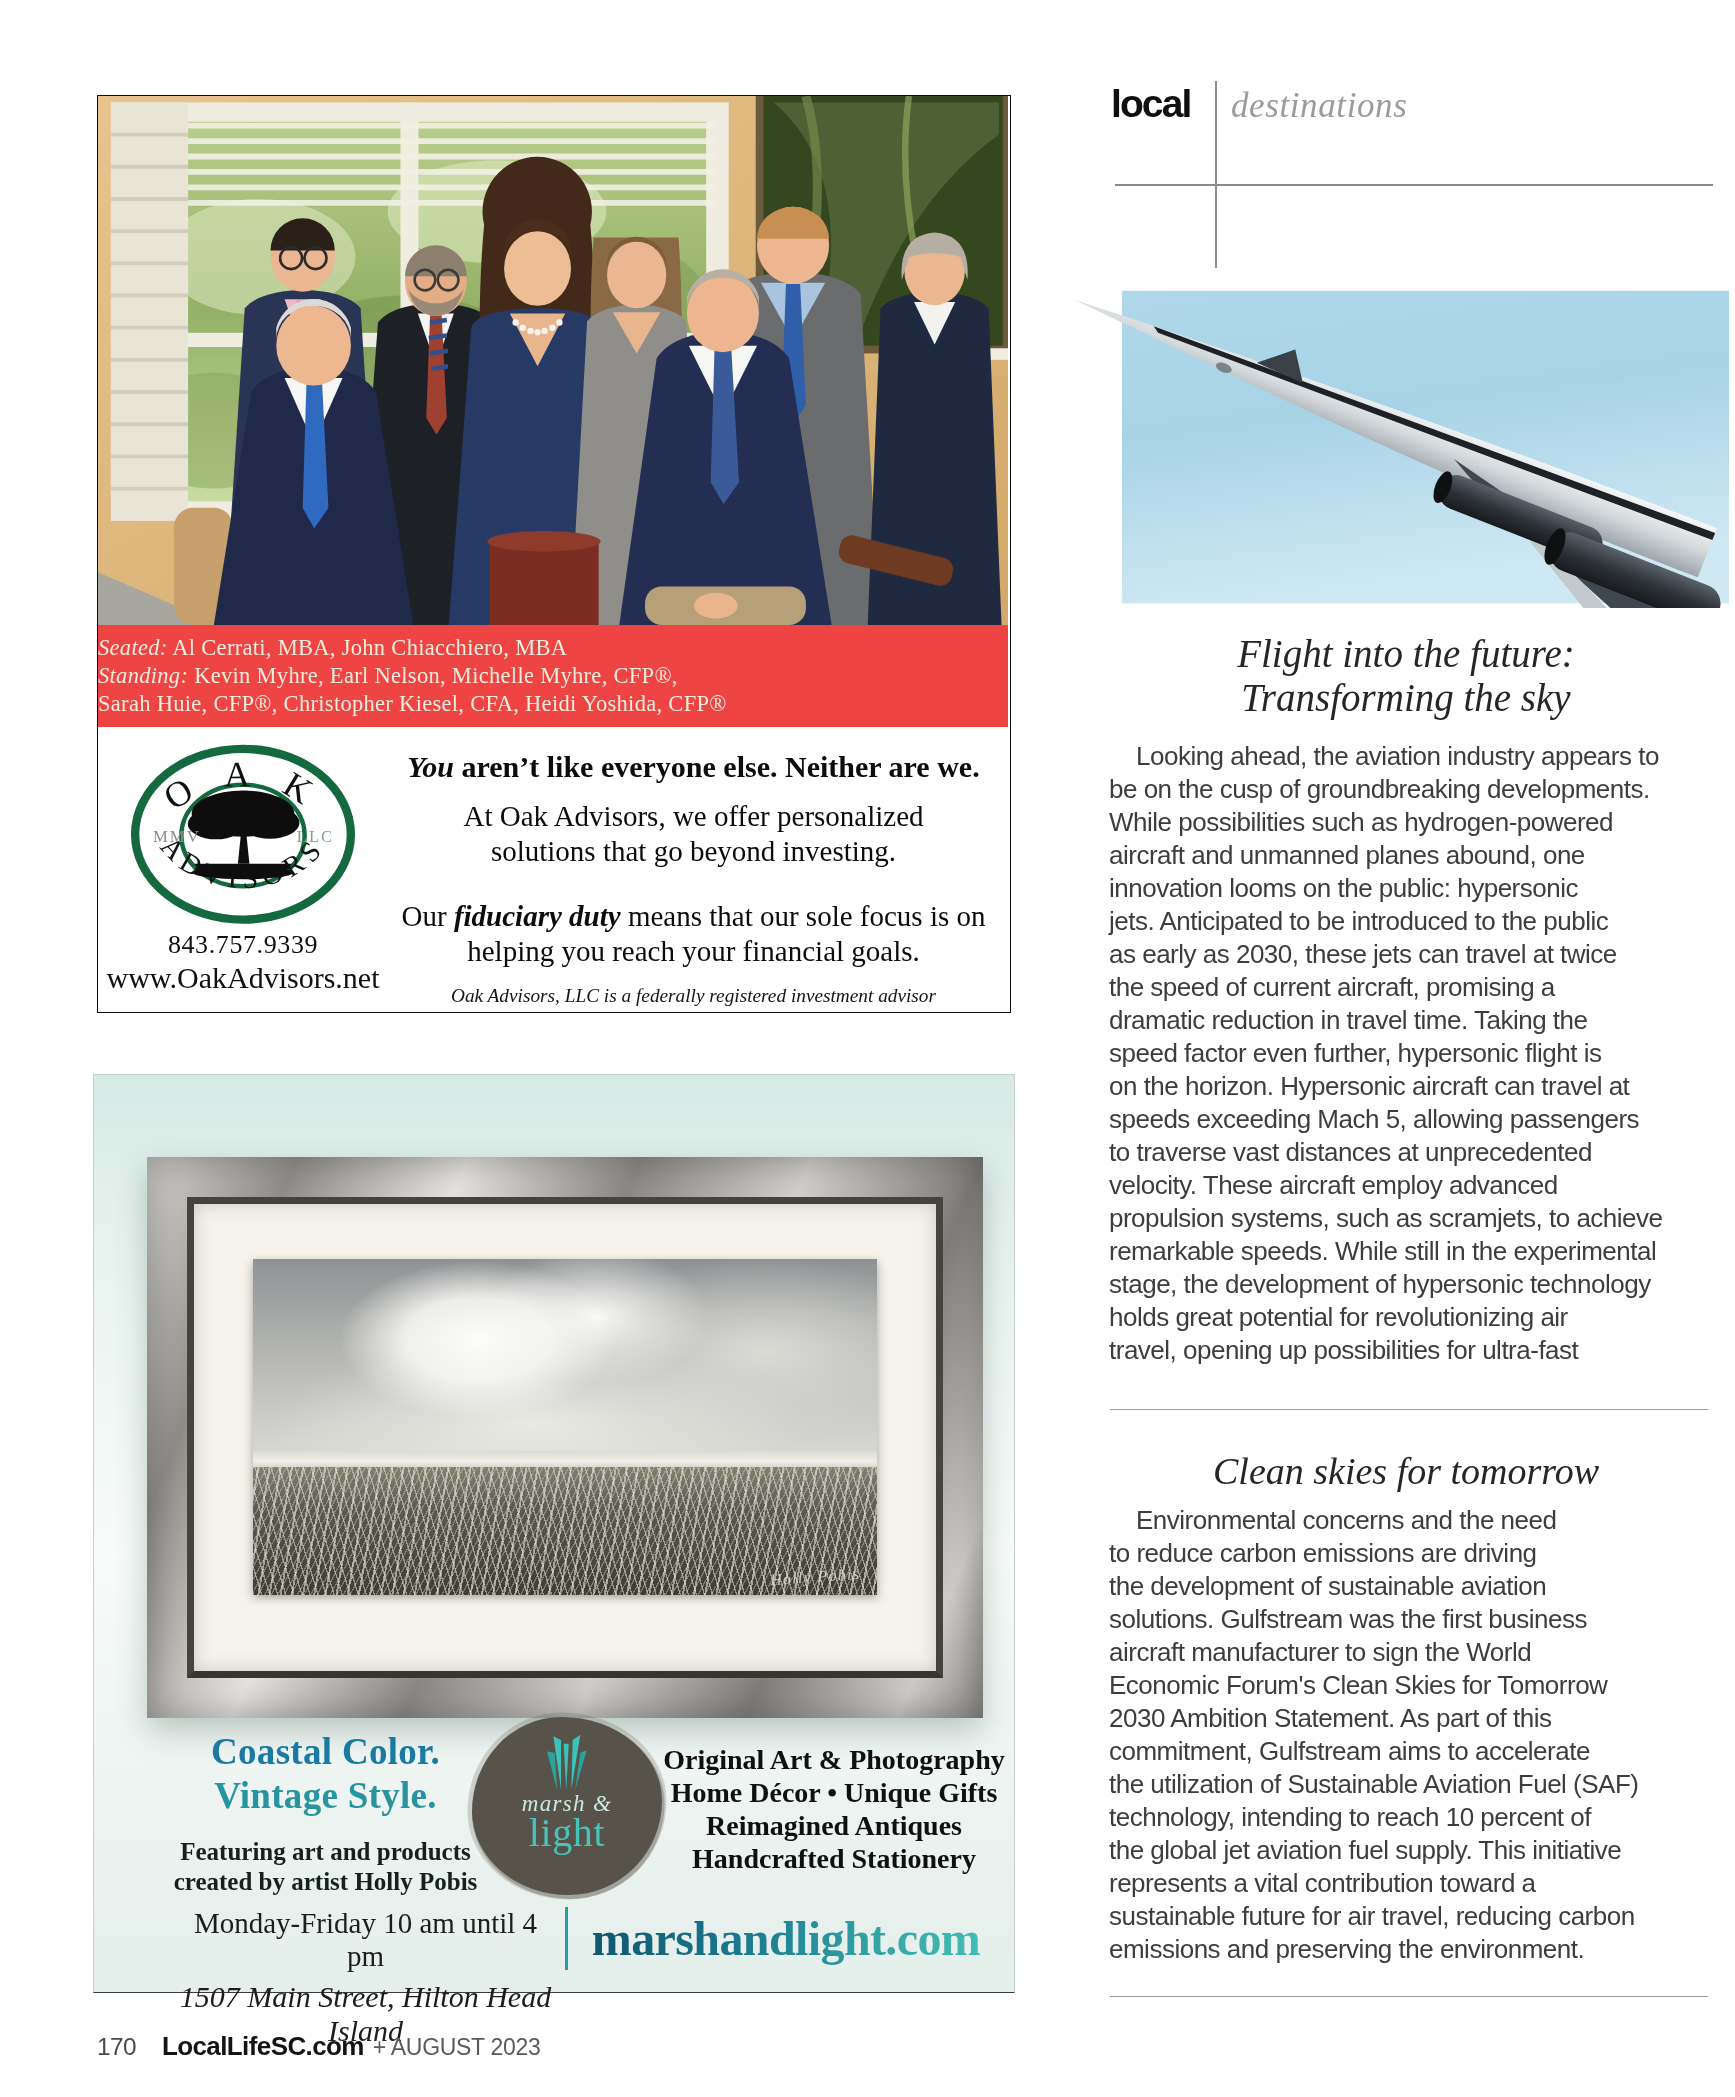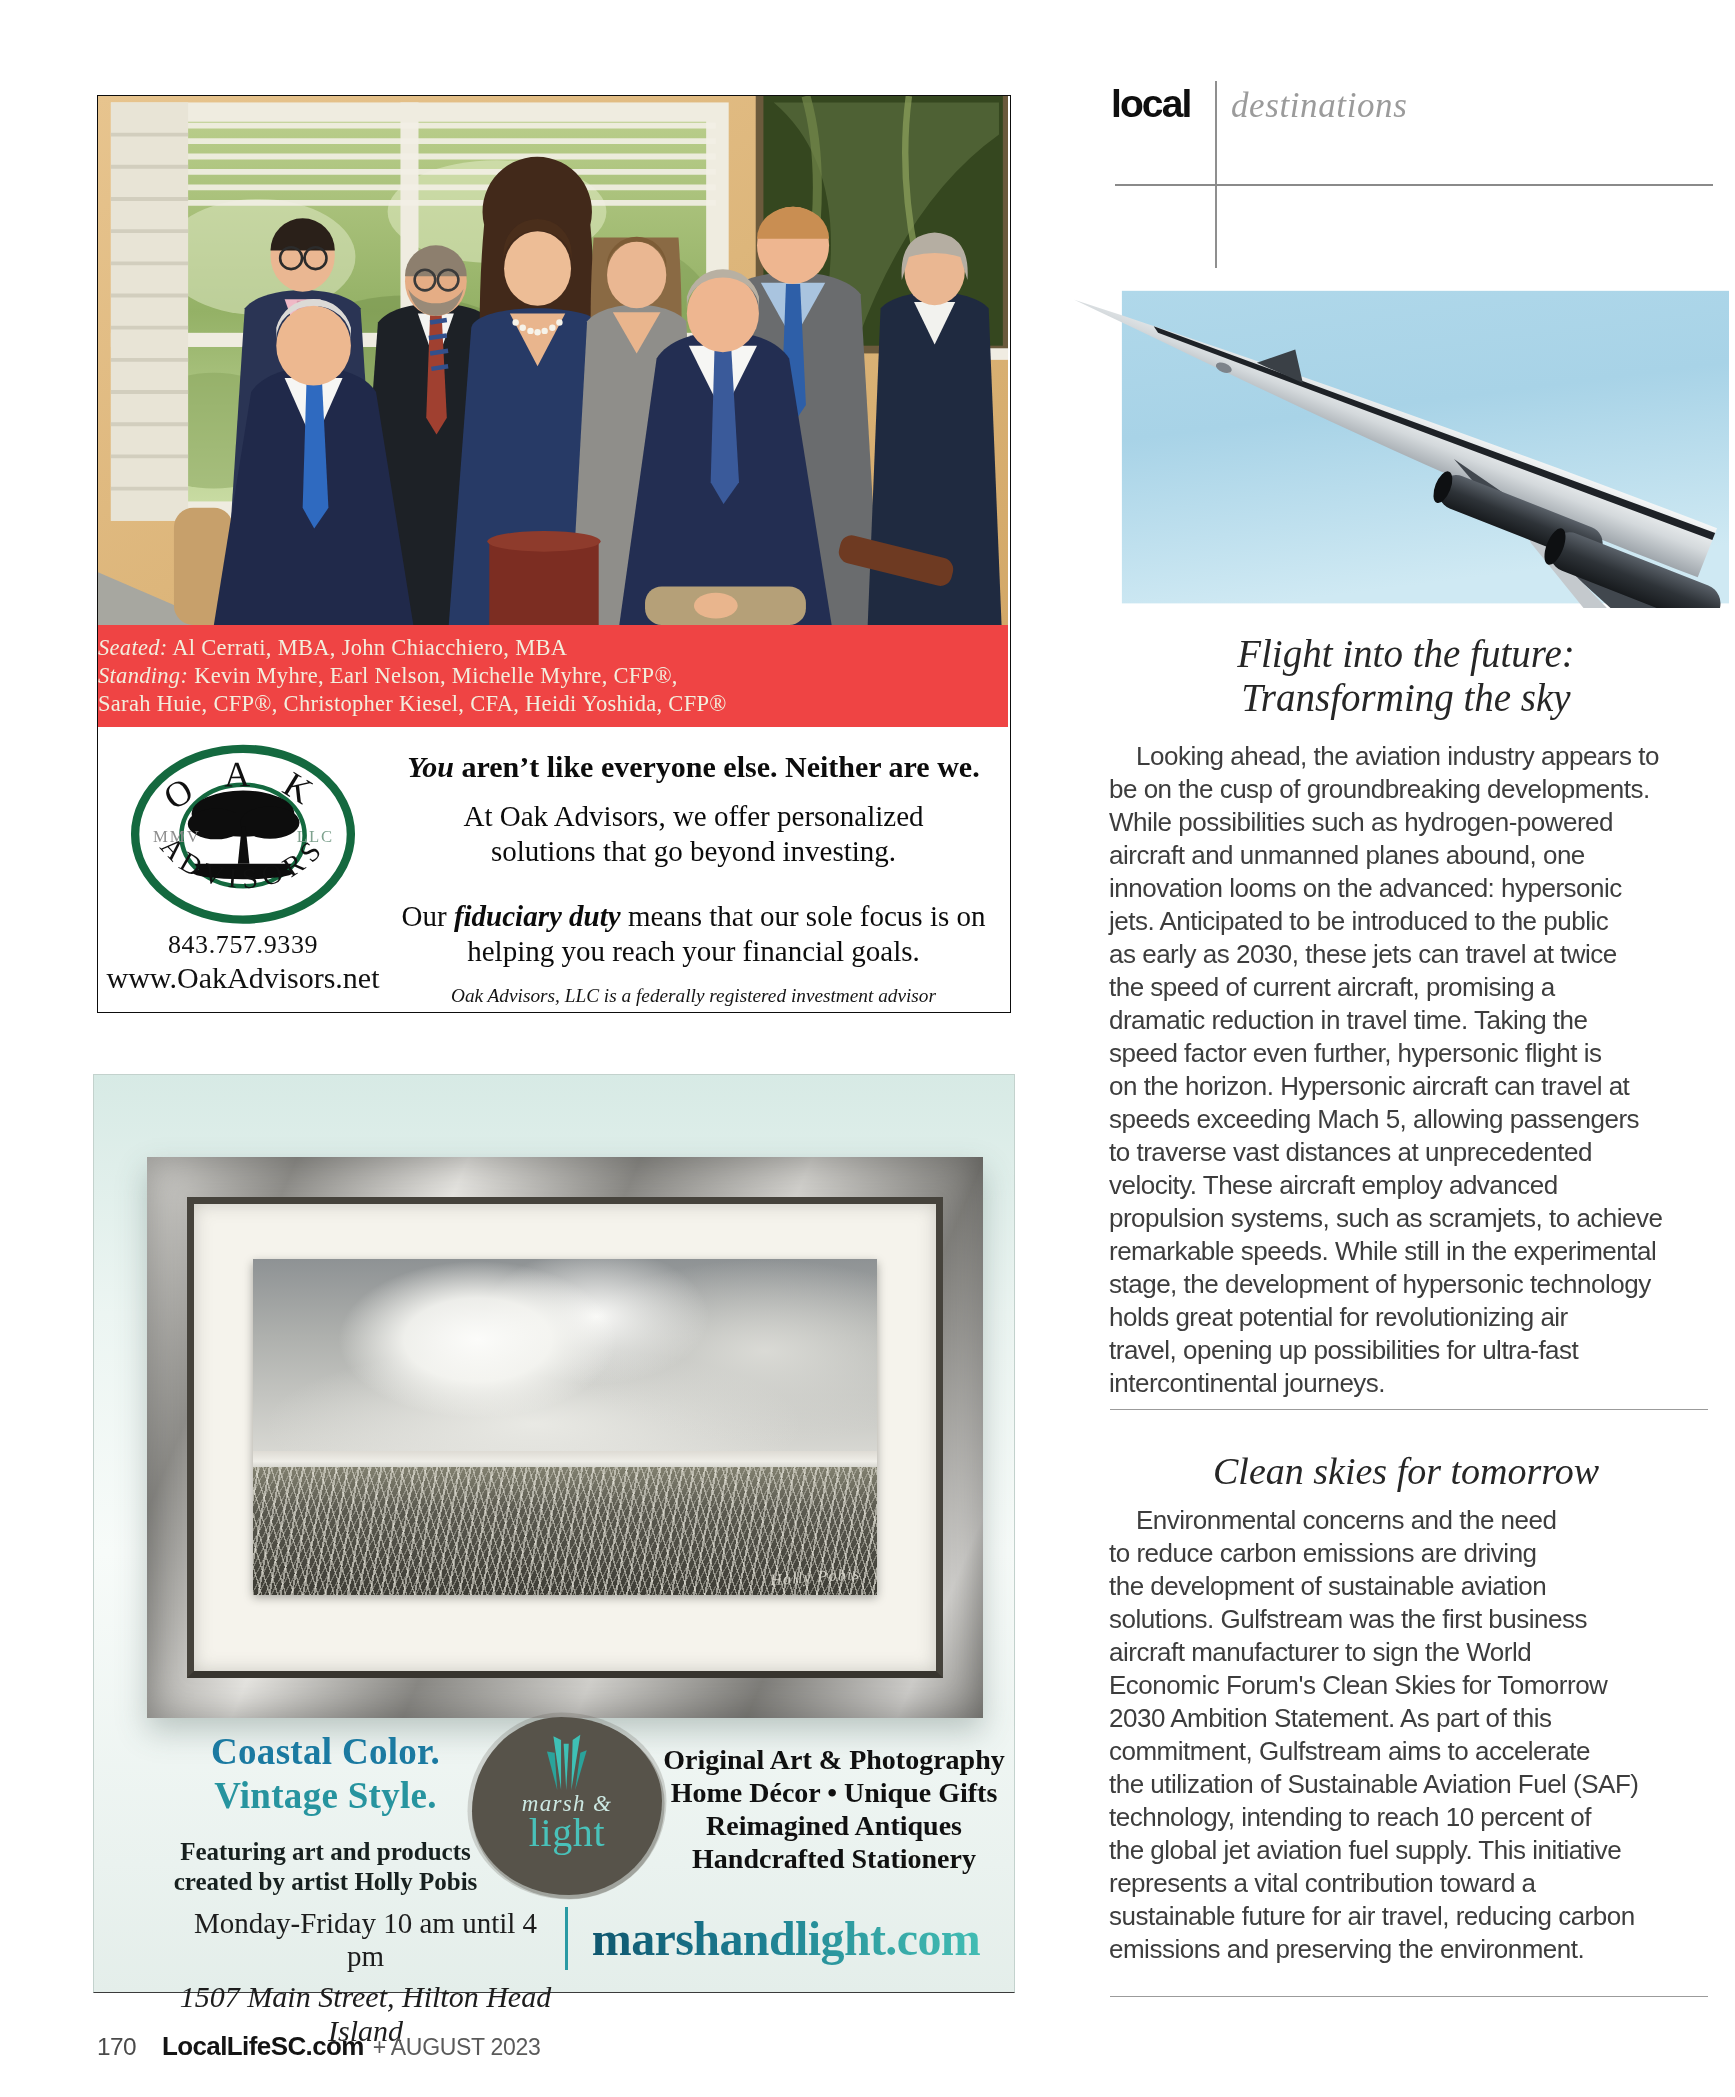--- a/index.html
+++ b/index.html
@@ -396,36 +396,35 @@
 
 <div class="abs a-title a1-title">
   <div>Flight into the future:</div>
   <div>Transforming the sky</div>
 </div>
 <div class="abs a-body a1-body">
     <div class="tline">Looking ahead, the aviation industry appears to</div>
     <div class="tline">be on the cusp of groundbreaking developments.</div>
     <div class="tline">While possibilities such as hydrogen-powered</div>
     <div class="tline">aircraft and unmanned planes abound, one</div>
-    <div class="tline">innovation looms on the advanced: hypersonic</div>
+    <div class="tline">innovation looms on the public: hypersonic</div>
     <div class="tline">jets. Anticipated to be introduced to the public</div>
     <div class="tline">as early as 2030, these jets can travel at twice</div>
     <div class="tline">the speed of current aircraft, promising a</div>
     <div class="tline">dramatic reduction in travel time. Taking the</div>
     <div class="tline">speed factor even further, hypersonic flight is</div>
     <div class="tline">on the horizon. Hypersonic aircraft can travel at</div>
     <div class="tline">speeds exceeding Mach 5, allowing passengers</div>
     <div class="tline">to traverse vast distances at unprecedented</div>
     <div class="tline">velocity. These aircraft employ advanced</div>
     <div class="tline">propulsion systems, such as scramjets, to achieve</div>
     <div class="tline">remarkable speeds. While still in the experimental</div>
     <div class="tline">stage, the development of hypersonic technology</div>
     <div class="tline">holds great potential for revolutionizing air</div>
     <div class="tline">travel, opening up possibilities for ultra-fast</div>
-    <div class="tline">intercontinental journeys.</div>
   </div>
 
 <div class="abs hr hr1"></div>
 
 <div class="abs a-title a2-title">Clean skies for tomorrow</div>
 <div class="abs a-body a2-body">
     <div class="tline">Environmental concerns and the need</div>
     <div class="tline">to reduce carbon emissions are driving</div>
     <div class="tline">the development of sustainable aviation</div>
     <div class="tline">solutions. Gulfstream was the first business</div>

